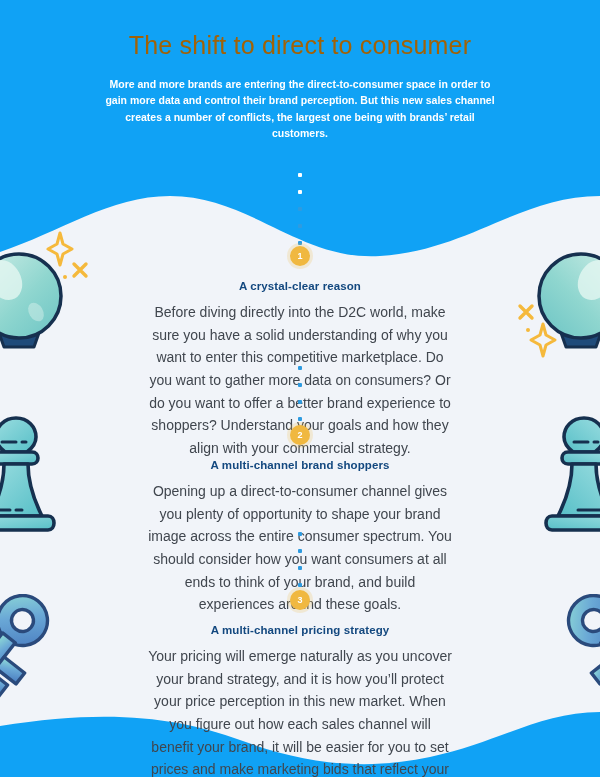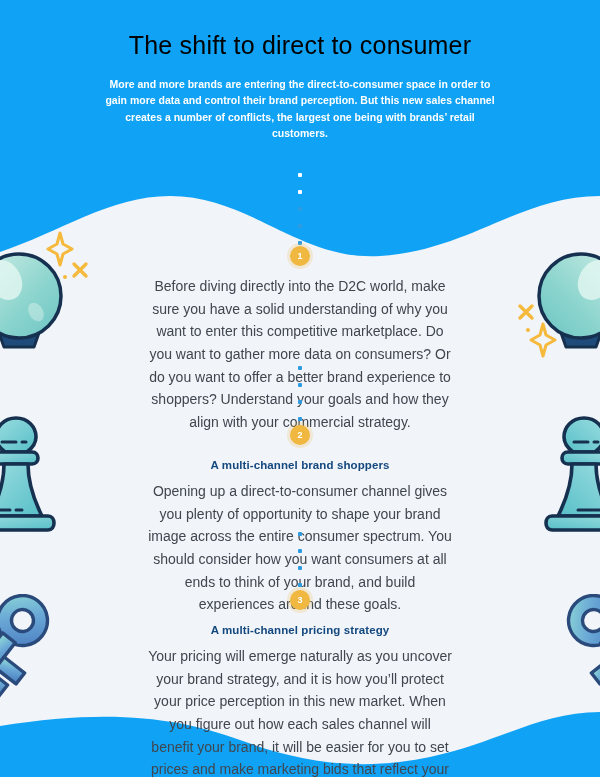--- a/index.html
+++ b/index.html
@@ -10,21 +10,21 @@
     position:relative;
   }
   #page{position:absolute;inset:0;overflow:hidden;background:#F1F4F9;}
 
   
   .wave-layer{position:absolute;left:0;top:0;width:600px;height:777px;pointer-events:none;}
 
   
   .header{position:absolute;left:0;top:0;width:600px;z-index:5;text-align:center;}
   .title{
-    font-size:25px;font-weight:300;color:#000000;letter-spacing:.2px;
+    font-size:25px;font-weight:300;color:#a16207;letter-spacing:.2px;
     margin:30px 0 0 0;line-height:1.2;
   }
   .intro{
     margin:16px auto 16px auto;width:404px;
     font-size:10.5px;font-weight:bold;color:#ffffff;line-height:1.55;
   }
   .intro2{
     margin:21px auto 0 auto;width:378px;
     font-size:10.5px;font-weight:bold;color:#ffffff;line-height:1.55;
   }
@@ -198,20 +198,21 @@
     <span class="dot" style="background:#FFFFFF;"></span>
     <span class="dot" style="background:#2E9BE0;"></span>
     <span class="dot" style="background:#2E9BE0;"></span>
     <span class="dot" style="background:#2E9BE0;"></span>
   </div>
 
   <div class="step" style="top:246px;">
     <div class="badge">
       <span>1</span>
     </div>
+    <h2 class="step-title">A crystal-clear reason</h2>
     <p class="step-body">Before diving directly into the D2C world, make sure you have a solid understanding of why you want to enter this competitive marketplace. Do you want to gather more data on consumers? Or do you want to offer a better brand experience to shoppers? Understand your goals and how they align with your commercial strategy.</p>
   </div>
 
   <div class="dots" style="top:366px;">
     <span class="dot" style="background:#2E9BE0;"></span>
     <span class="dot" style="background:#2E9BE0;"></span>
     <span class="dot" style="background:#2E9BE0;"></span>
     <span class="dot" style="background:#2E9BE0;"></span>
     <span class="dot" style="background:#2E9BE0;"></span>
   </div>

